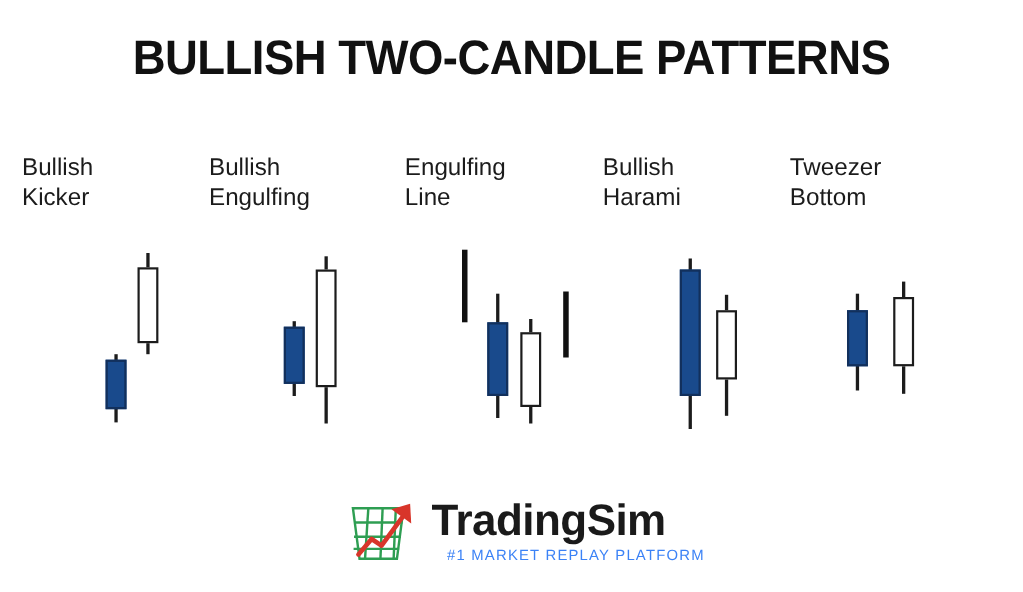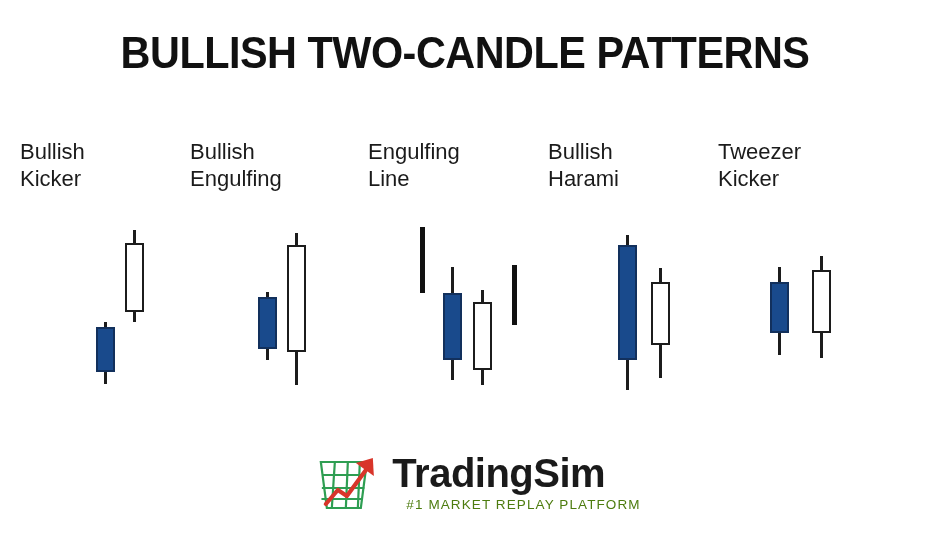--- a/index.html
+++ b/index.html
@@ -131,21 +131,21 @@
     font-size: 40px;
     line-height: 42px;
     color: #1a1a1a;
     letter-spacing: -0.5px;
   }
   #logo-tagline {
     font-family: "Liberation Sans", sans-serif;
     font-size: 13.5px;
     line-height: 16px;
     letter-spacing: 1.1px;
-    color: #4d7c0f;
+    color: #3b82f6;
     margin-top: 3px;
     margin-left: 14px;
   }
 </style>
 </head>
 <body>
 
 <div id="title">BULLISH TWO-CANDLE PATTERNS</div>
 
 <div id="patterns">
@@ -202,21 +202,21 @@
           <div class="body bear" style="left: 70px; top: 107px; height: 115px;"></div>
         </div>
         <div class="candle">
           <div class="wick" style="left: 111px; top: 130px; height: 110px;"></div>
           <div class="body bull" style="left: 103px; top: 144px; height: 63px;"></div>
         </div>
       </div>
     </div>
     <div class="pattern" style="left: 718px;">
       <div class="pattern-label">Tweezer
-Kicker</div>
+Bottom</div>
       <div class="candle-stage">
         <div class="candle">
           <div class="wick" style="left: 60px; top: 129px; height: 88px;"></div>
           <div class="body bear" style="left: 52px; top: 144px; height: 51px;"></div>
         </div>
         <div class="candle">
           <div class="wick" style="left: 102px; top: 118px; height: 102px;"></div>
           <div class="body bull" style="left: 94px; top: 132px; height: 63px;"></div>
         </div>
       </div>

